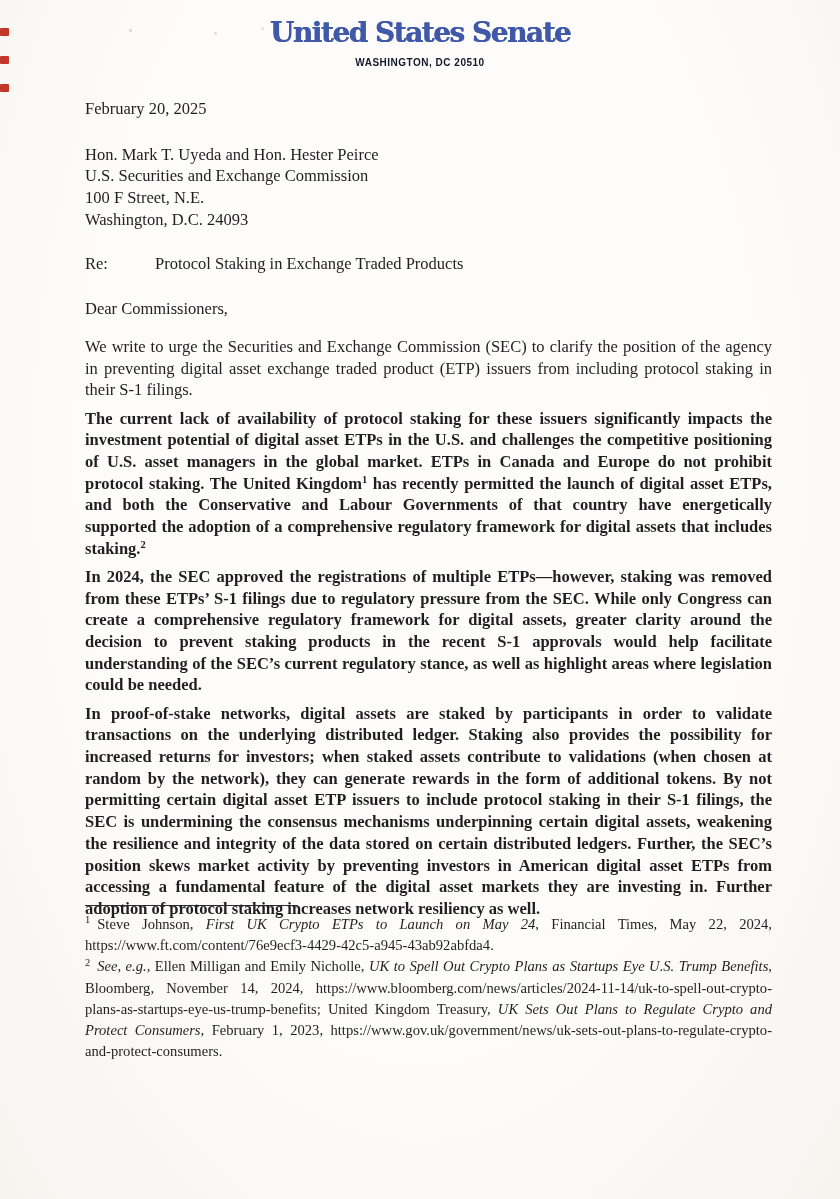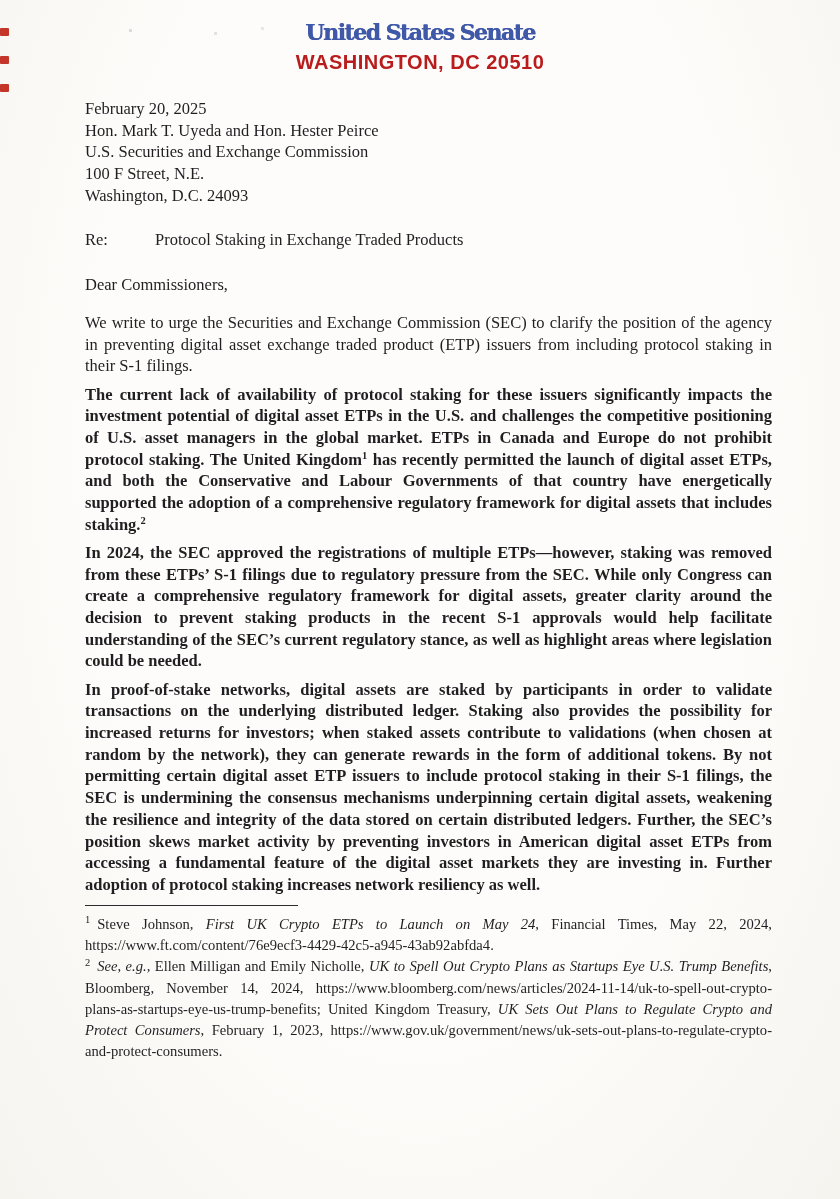--- a/index.html
+++ b/index.html
@@ -12,44 +12,44 @@
     background:#fbfaf8;
     background-image: radial-gradient(ellipse at 50% 38%, #fdfcfa 55%, #f6f4ef 100%);
   }
   .page { position:absolute; inset:0; }
 
   
   .letterhead { text-align:center; padding-top:13px; }
   .lh-title {
     font-family:"DejaVu Serif", serif;
     font-weight:700;
-    font-size:22px;
+    font-size:28px;
     line-height:39px;
     letter-spacing:-1.5px;
     color:#3f58a8;
     text-shadow:0.5px 0 0 #3f58a8;
   }
   .lh-sub {
     font-family:"Liberation Sans", sans-serif;
     font-weight:700;
-    font-size:20px;
+    font-size:10px;
     line-height:15px;
     letter-spacing:0.5px;
-    color:#b91c1c;
+    color:#0f172a;
     margin-top:3px;
   }
 
   
   .content {
     padding:0 68px 0 85px;
     font-size:16.5px;
     line-height:21.7px;
   }
   .date { margin-top:28px; }
-  .address { margin-top:0; }
+  .address { margin-top:24px; }
   .re { margin-top:22px; display:flex; }
   .re-label { width:70px; flex:0 0 70px; }
   .salutation { margin-top:24px; }
   .paras { }
   .para { margin-top:16px; text-align:justify; }
   .para + .para { margin-top:6.5px;font-weight:bold; }
   sup.ref, sup.fn-marker {
     font-size:10.5px;
     line-height:0;
     vertical-align:super;

